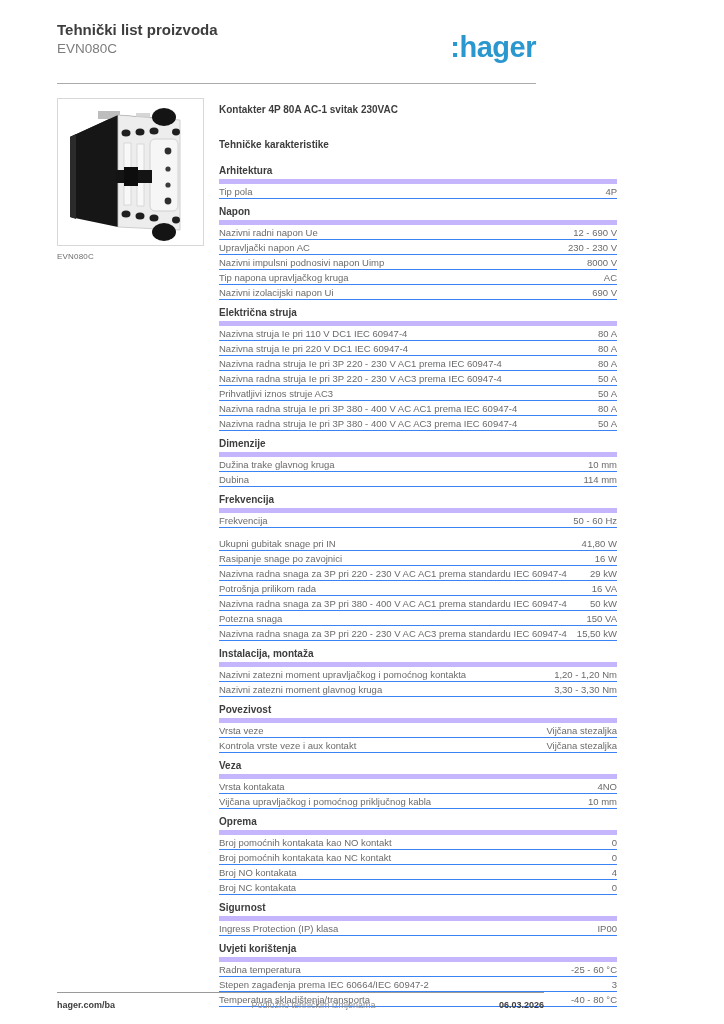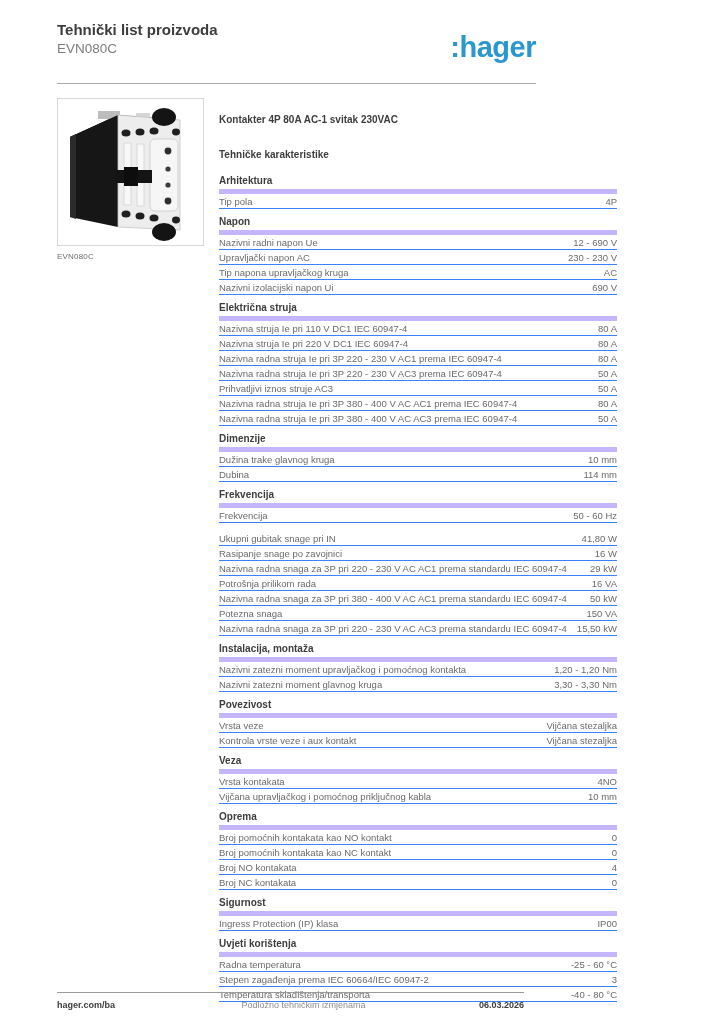--- a/index.html
+++ b/index.html
@@ -30,40 +30,40 @@
   .left-col { width: 147px; flex: 0 0 147px; }
   .right-col { flex: 1; margin-left: 15px; }
 
   .product-image-box {
     width: 147px; height: 148px;
     border: 1px solid #d8d8d8; background: #fff;
     overflow: hidden;
   }
   .image-caption { font-size: 8px; color: #6d6d6d; margin-top: 6px; letter-spacing: 0.2px; }
 
-  .product-title { font-size: 10px; font-weight: bold; color: #3d3d3d; margin-top: 16px; line-height: 12px; }
+  .product-title { font-size: 10px; font-weight: bold; color: #3d3d3d; margin-top: 6px; line-height: 12px; }
   .char-heading  { font-size: 10px; font-weight: bold; color: #3d3d3d; margin-top: 23px; line-height: 12px; }
   #sections { margin-top: 15px; }
 
   .spec-section { margin-bottom: 8px; }
   .section-title {
     font-size: 10px; font-weight: bold; color: #3d3d3d;
     line-height: 10px; padding-bottom: 3px;
     border-bottom: 5px solid #c4b5fd;
   }
   .spec-row {
     display: flex; justify-content: space-between; align-items: center;
     height: 15px; border-bottom: 1px solid #3b82f6;
     font-size: 9.5px; color: #6b6b6b;
   }
   .row-label { white-space: nowrap; }
   .row-value { white-space: nowrap; text-align: right; padding-left: 10px; }
 
   
-  footer { position: absolute; left: 57px; right: 68px; top: 992px; }
+  footer { position: absolute; left: 57px; right: 48px; top: 992px; }
   .footer-rule { border-top: 1px solid #9a9a9a; }
   .footer-row {
     display: flex; justify-content: space-between; align-items: baseline;
     margin-top: 7px; font-size: 9px;
   }
   .footer-left  { font-weight: bold; color: #3d3d3d; }
   .footer-center{ color: #8e8e8e; padding-left: 13px; }
   .footer-right { font-weight: bold; color: #3d3d3d; }
 </style>
 </head>
@@ -139,20 +139,24 @@
             <div class="section-title">Napon</div>
             <div class="spec-row">
               <span class="row-label">Nazivni radni napon Ue</span>
               <span class="row-value">12 - 690 V</span>
             </div>
             <div class="spec-row">
               <span class="row-label">Upravljački napon AC</span>
               <span class="row-value">230 - 230 V</span>
             </div>
             <div class="spec-row">
+              <span class="row-label">Nazivni impulsni podnosivi napon Uimp</span>
+              <span class="row-value">8000 V</span>
+            </div>
+            <div class="spec-row">
               <span class="row-label">Tip napona upravljačkog kruga</span>
               <span class="row-value">AC</span>
             </div>
             <div class="spec-row">
               <span class="row-label">Nazivni izolacijski napon Ui</span>
               <span class="row-value">690 V</span>
             </div>
           </section>
           <section class="spec-section">
             <div class="section-title">Električna struja</div>

